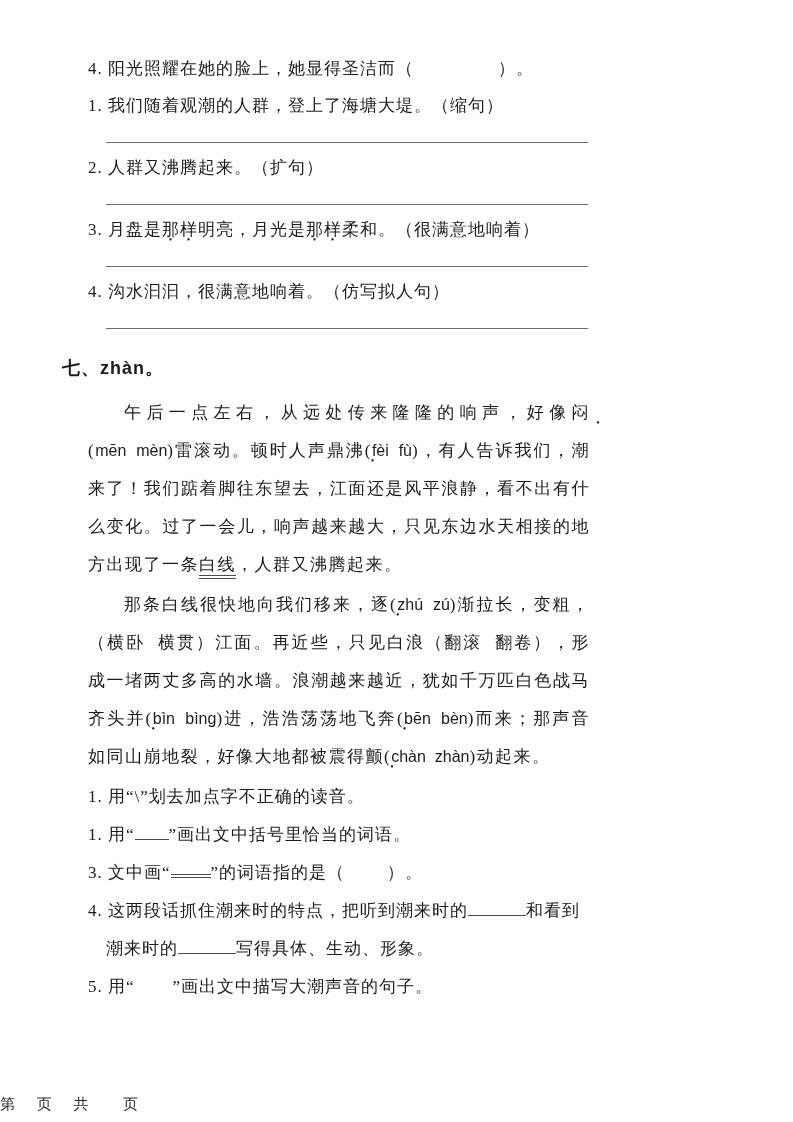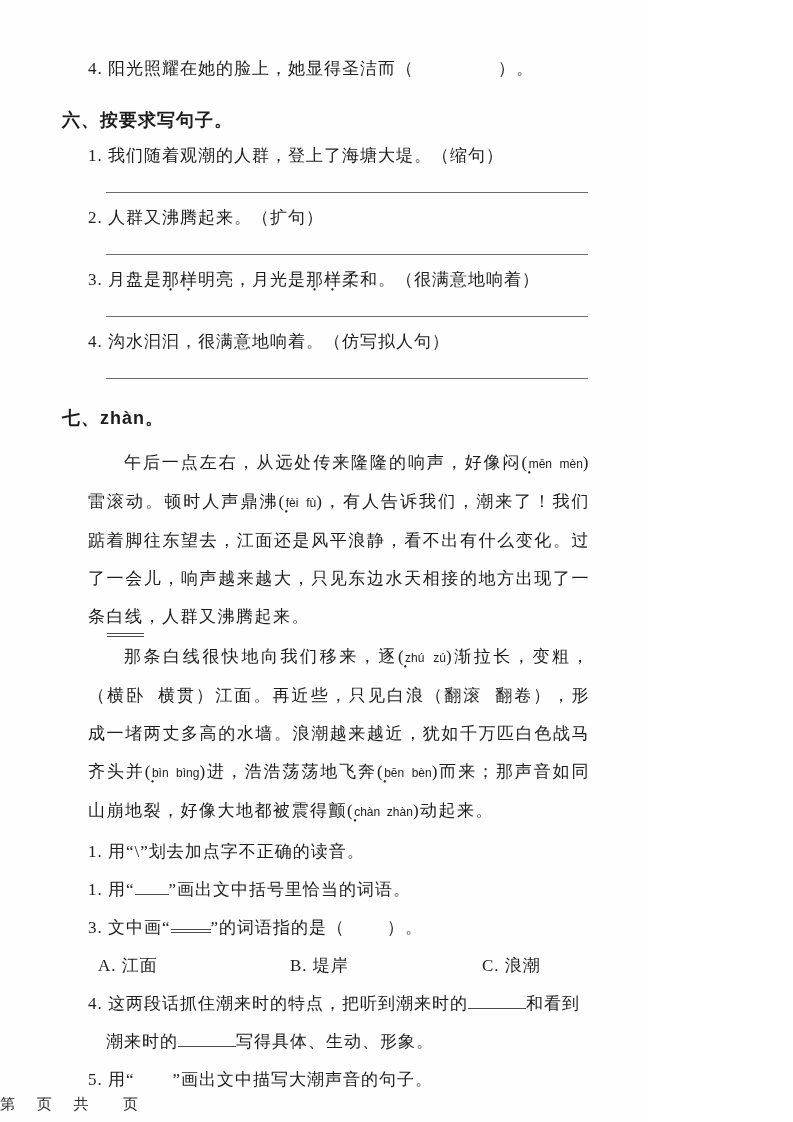--- a/index.html
+++ b/index.html
@@ -30,37 +30,36 @@
   .footer{
     position:absolute;left:0;top:1092px;width:100%;text-align:left;
     font-size:15px;letter-spacing:9px;color:#2a2a2a;
   }
   
   .dot{position:relative;}
   .dot::after{
     content:"\2022";position:absolute;left:50%;bottom:-0.55em;
     transform:translateX(-50%);font-size:10px;line-height:1;color:#222;
   }
-  .dbl{border-bottom:4px double #4c4c4c;padding-bottom:7px;margin-top:28px;}
-  .py{font-family:"Liberation Sans","DejaVu Sans",sans-serif;letter-spacing:0;font-size:12px;}
+  .dbl{border-bottom:4px double #4c4c4c;padding-bottom:1px;margin-top:28px;}
+  .py{font-family:"Liberation Sans","DejaVu Sans",sans-serif;letter-spacing:0;font-size:16px;}
   .blank{display:inline-block;height:1.05em;border-bottom:1px solid #4c4c4c;vertical-align:baseline;}
   .blank-dbl{display:inline-block;height:1.05em;border-bottom:4px double #4c4c4c;vertical-align:baseline;}
   .wavy{
     display:inline-block;height:1.1em;overflow:hidden;white-space:nowrap;vertical-align:baseline;
     text-decoration:underline wavy #5a5a5a 1px;text-underline-offset:4px;color:transparent;
   }
 </style>
 </head>
 <body>
 
 <div class="page">
 
   <div class="lead-item"><span>4. 阳光照耀在她的脸上，她显得圣洁而（&nbsp;&nbsp;&nbsp;&nbsp;&nbsp;&nbsp;&nbsp;&nbsp;&nbsp;&nbsp;&nbsp;&nbsp;&nbsp;&nbsp;&nbsp;&nbsp;）。</span></div>
 
-  <div class="sec-title">六、按要求写句子。</div>
 
   <div class="si"><span>1. 我们随着观潮的人群，登上了海塘大堤。（缩句）</span></div>
   <div class="answer-line"></div>
 
   <div class="si"><span>2. 人群又沸腾起来。（扩句）</span></div>
   <div class="answer-line"></div>
 
   <div class="si"><span>3. 月盘是</span><span class="dot">那</span><span class="dot">样</span><span>明亮，月光是</span><span class="dot">那</span><span class="dot">样</span><span>柔和。（很满意地响着）</span></div>
   <div class="answer-line"></div>
 
@@ -69,22 +68,19 @@
 
   <div class="sec-title">七、zhàn。</div>
 
   <div class="passage"><span>午后一点左右，从远处传来隆隆的响声，好像</span><span class="dot">闷</span><span>(</span><span class="py">mēn&nbsp;&nbsp;mèn</span><span>)雷滚动。顿时人声鼎</span><span class="dot">沸</span><span>(</span><span class="py">fèi&nbsp;&nbsp;fù</span><span>)，有人告诉我们，潮来了！我们踮着脚往东望去，江面还是风平浪静，看不出有什么变化。过了一会儿，响声越来越大，只见东边水天相接的地方出现了一条</span><span class="dbl">白线</span><span>，人群又沸腾起来。</span></div>
   <div class="passage second"><span>那条白线很快地向我们移来，</span><span class="dot">逐</span><span>(</span><span class="py">zhú&nbsp;&nbsp;zú</span><span>)渐拉长，变粗，（横卧&nbsp;&nbsp;横贯）江面。再近些，只见白浪（翻滚&nbsp;&nbsp;翻卷），形成一堵两丈多高的水墙。浪潮越来越近，犹如千万匹白色战马齐头</span><span class="dot">并</span><span>(</span><span class="py">bìn&nbsp;&nbsp;bìng</span><span>)进，浩浩荡荡地飞</span><span class="dot">奔</span><span>(</span><span class="py">bēn&nbsp;&nbsp;bèn</span><span>)而来；那声音如同山崩地裂，好像大地都被震得</span><span class="dot">颤</span><span>(</span><span class="py">chàn&nbsp;&nbsp;zhàn</span><span>)动起来。</span></div>
 
   <div class="q first"><span>1. 用“\”划去加点字不正确的读音。</span></div>
   <div class="q"><span>1. 用“</span><span class="blank" style="width: 34px;"></span><span>”画出文中括号里恰当的词语。</span></div>
   <div class="q"><span>3. 文中画“</span><span class="blank-dbl" style="width: 40px;"></span><span>”的词语指的是（&nbsp;&nbsp;&nbsp;&nbsp;&nbsp;&nbsp;&nbsp;&nbsp;）。</span></div>
 
-  <div class="options-row">
-    <span class="opt">A. 江面</span><span class="opt">B. 堤岸</span><span class="opt">C. 浪潮</span>
-  </div>
 
   <div class="q"><span>4. 这两段话抓住潮来时的特点，把听到潮来时的</span><span class="blank" style="width: 58px;"></span><span>和看到潮来时的</span><span class="blank" style="width: 58px;"></span><span>写得具体、生动、形象。</span></div>
   <div class="q"><span>5. 用“</span><span class="wavy" style="width: 38px;">&nbsp;&nbsp;&nbsp;&nbsp;&nbsp;&nbsp;&nbsp;&nbsp;</span><span>”画出文中描写大潮声音的句子。</span></div>
 
   <div class="footer">第&nbsp;页&nbsp;共&nbsp;&nbsp;页</div>
 
 </div>
 
 </body></html>

